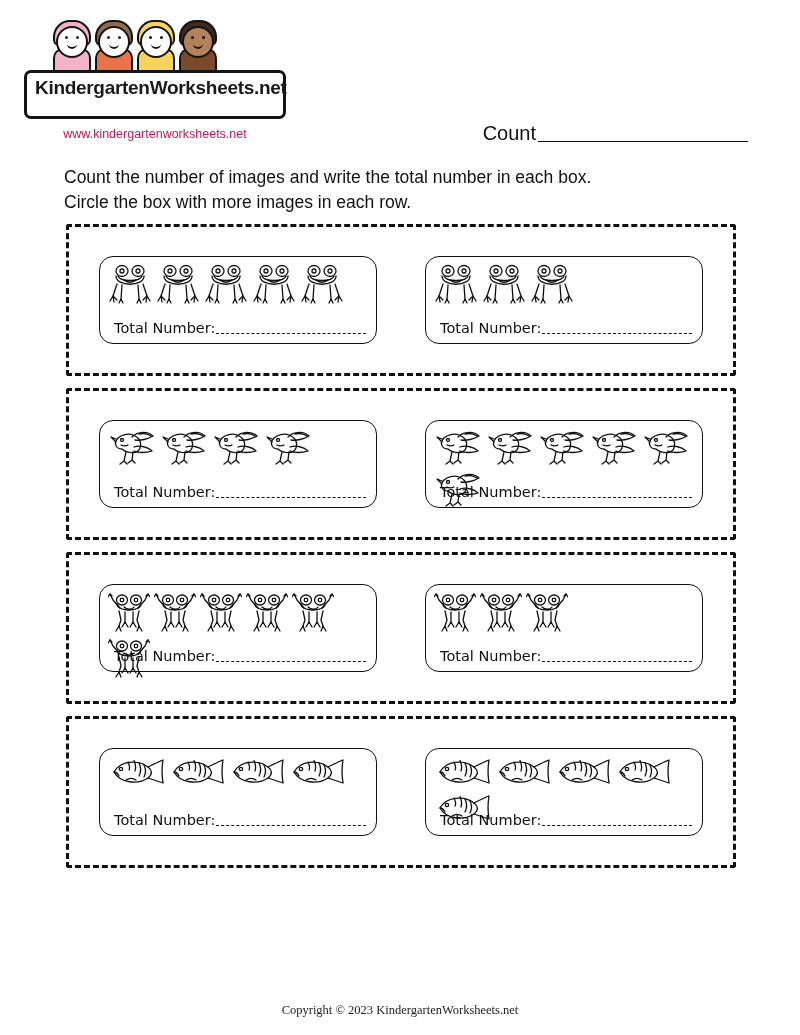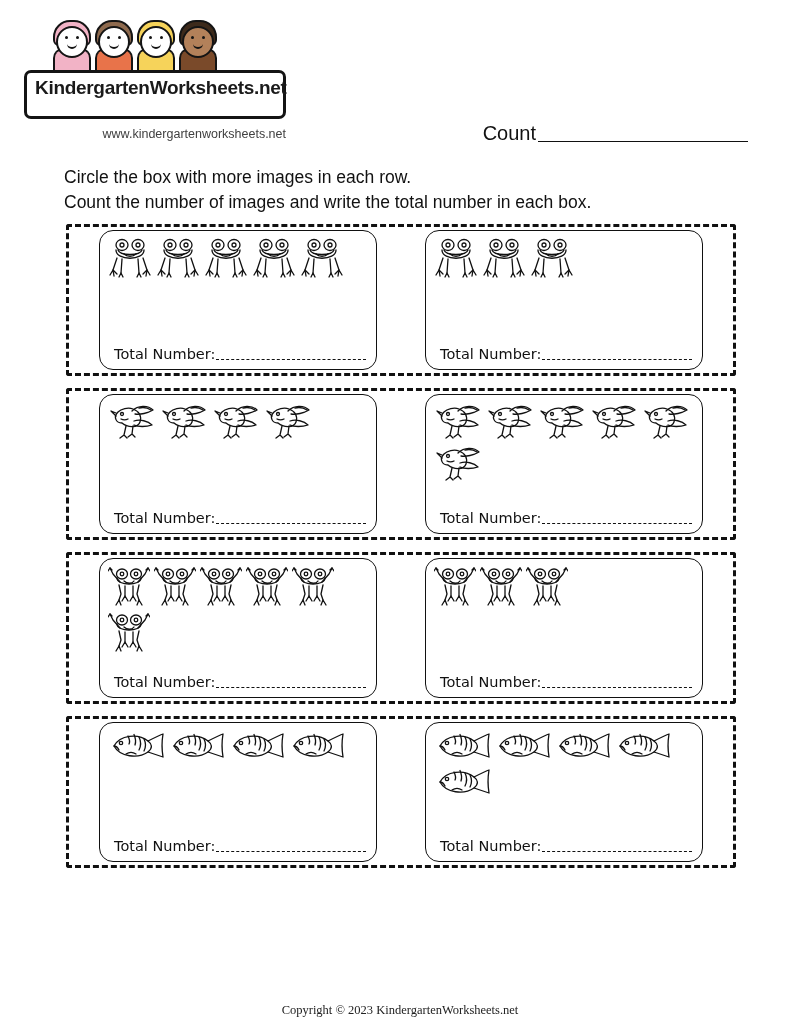--- a/index.html
+++ b/index.html
@@ -121,22 +121,21 @@
     font-weight: bold;
     letter-spacing: -0.3px;
     white-space: nowrap;
     position: relative;
     z-index: 5;
   }
   .logo-bar .dotnet { font-weight: bold; }
   .logo-url {
     margin-top: 8px;
     font-size: 12.5px;
-    color: #404040;
-    text-align: right;
+    color: #be185d;
   }
 
   .title {
     position: absolute;
     left: 300px;
     top: 36px;
     font-size: 31px;
     font-weight: normal;
     color: #111;
     letter-spacing: 0.2px;
@@ -182,21 +181,21 @@
     height: 152px;
     margin-bottom: 12px;
     display: flex;
     align-items: center;
     justify-content: space-around;
     padding: 0 6px;
     box-sizing: border-box;
   }
   .box {
     width: 278px;
-    height: 140px;
+    height: 88px;
     border: 1.6px solid #111;
     border-radius: 14px;
     position: relative;
     box-sizing: border-box;
   }
   .icons {
     position: absolute;
     left: 8px;
     right: 8px;
     top: 6px;
@@ -287,22 +286,22 @@
     <div class="logo-url">www.kindergartenworksheets.net</div>
   </div>
 
 
   <div class="name-line">
     <span>Count</span><span class="blank"></span>
   </div>
 </div>
 
 <div class="instructions">
+  <div>Count the number of images and write the total number in each box.</div>
   <div>Circle the box with more images in each row.</div>
-  <div>Count the number of images and write the total number in each box.</div>
 </div>
 
 <div class="rows" id="rows-container">
     <div class="row">
       <div class="box">
         <div class="icons">
           <span>
             <svg class="critter" width="44" height="42" viewBox="0 0 44 42">
       <g fill="none" stroke="#111" stroke-width="1.3" stroke-linejoin="round" stroke-linecap="round">
         <ellipse cx="14" cy="8" rx="6" ry="5.5"></ellipse>

